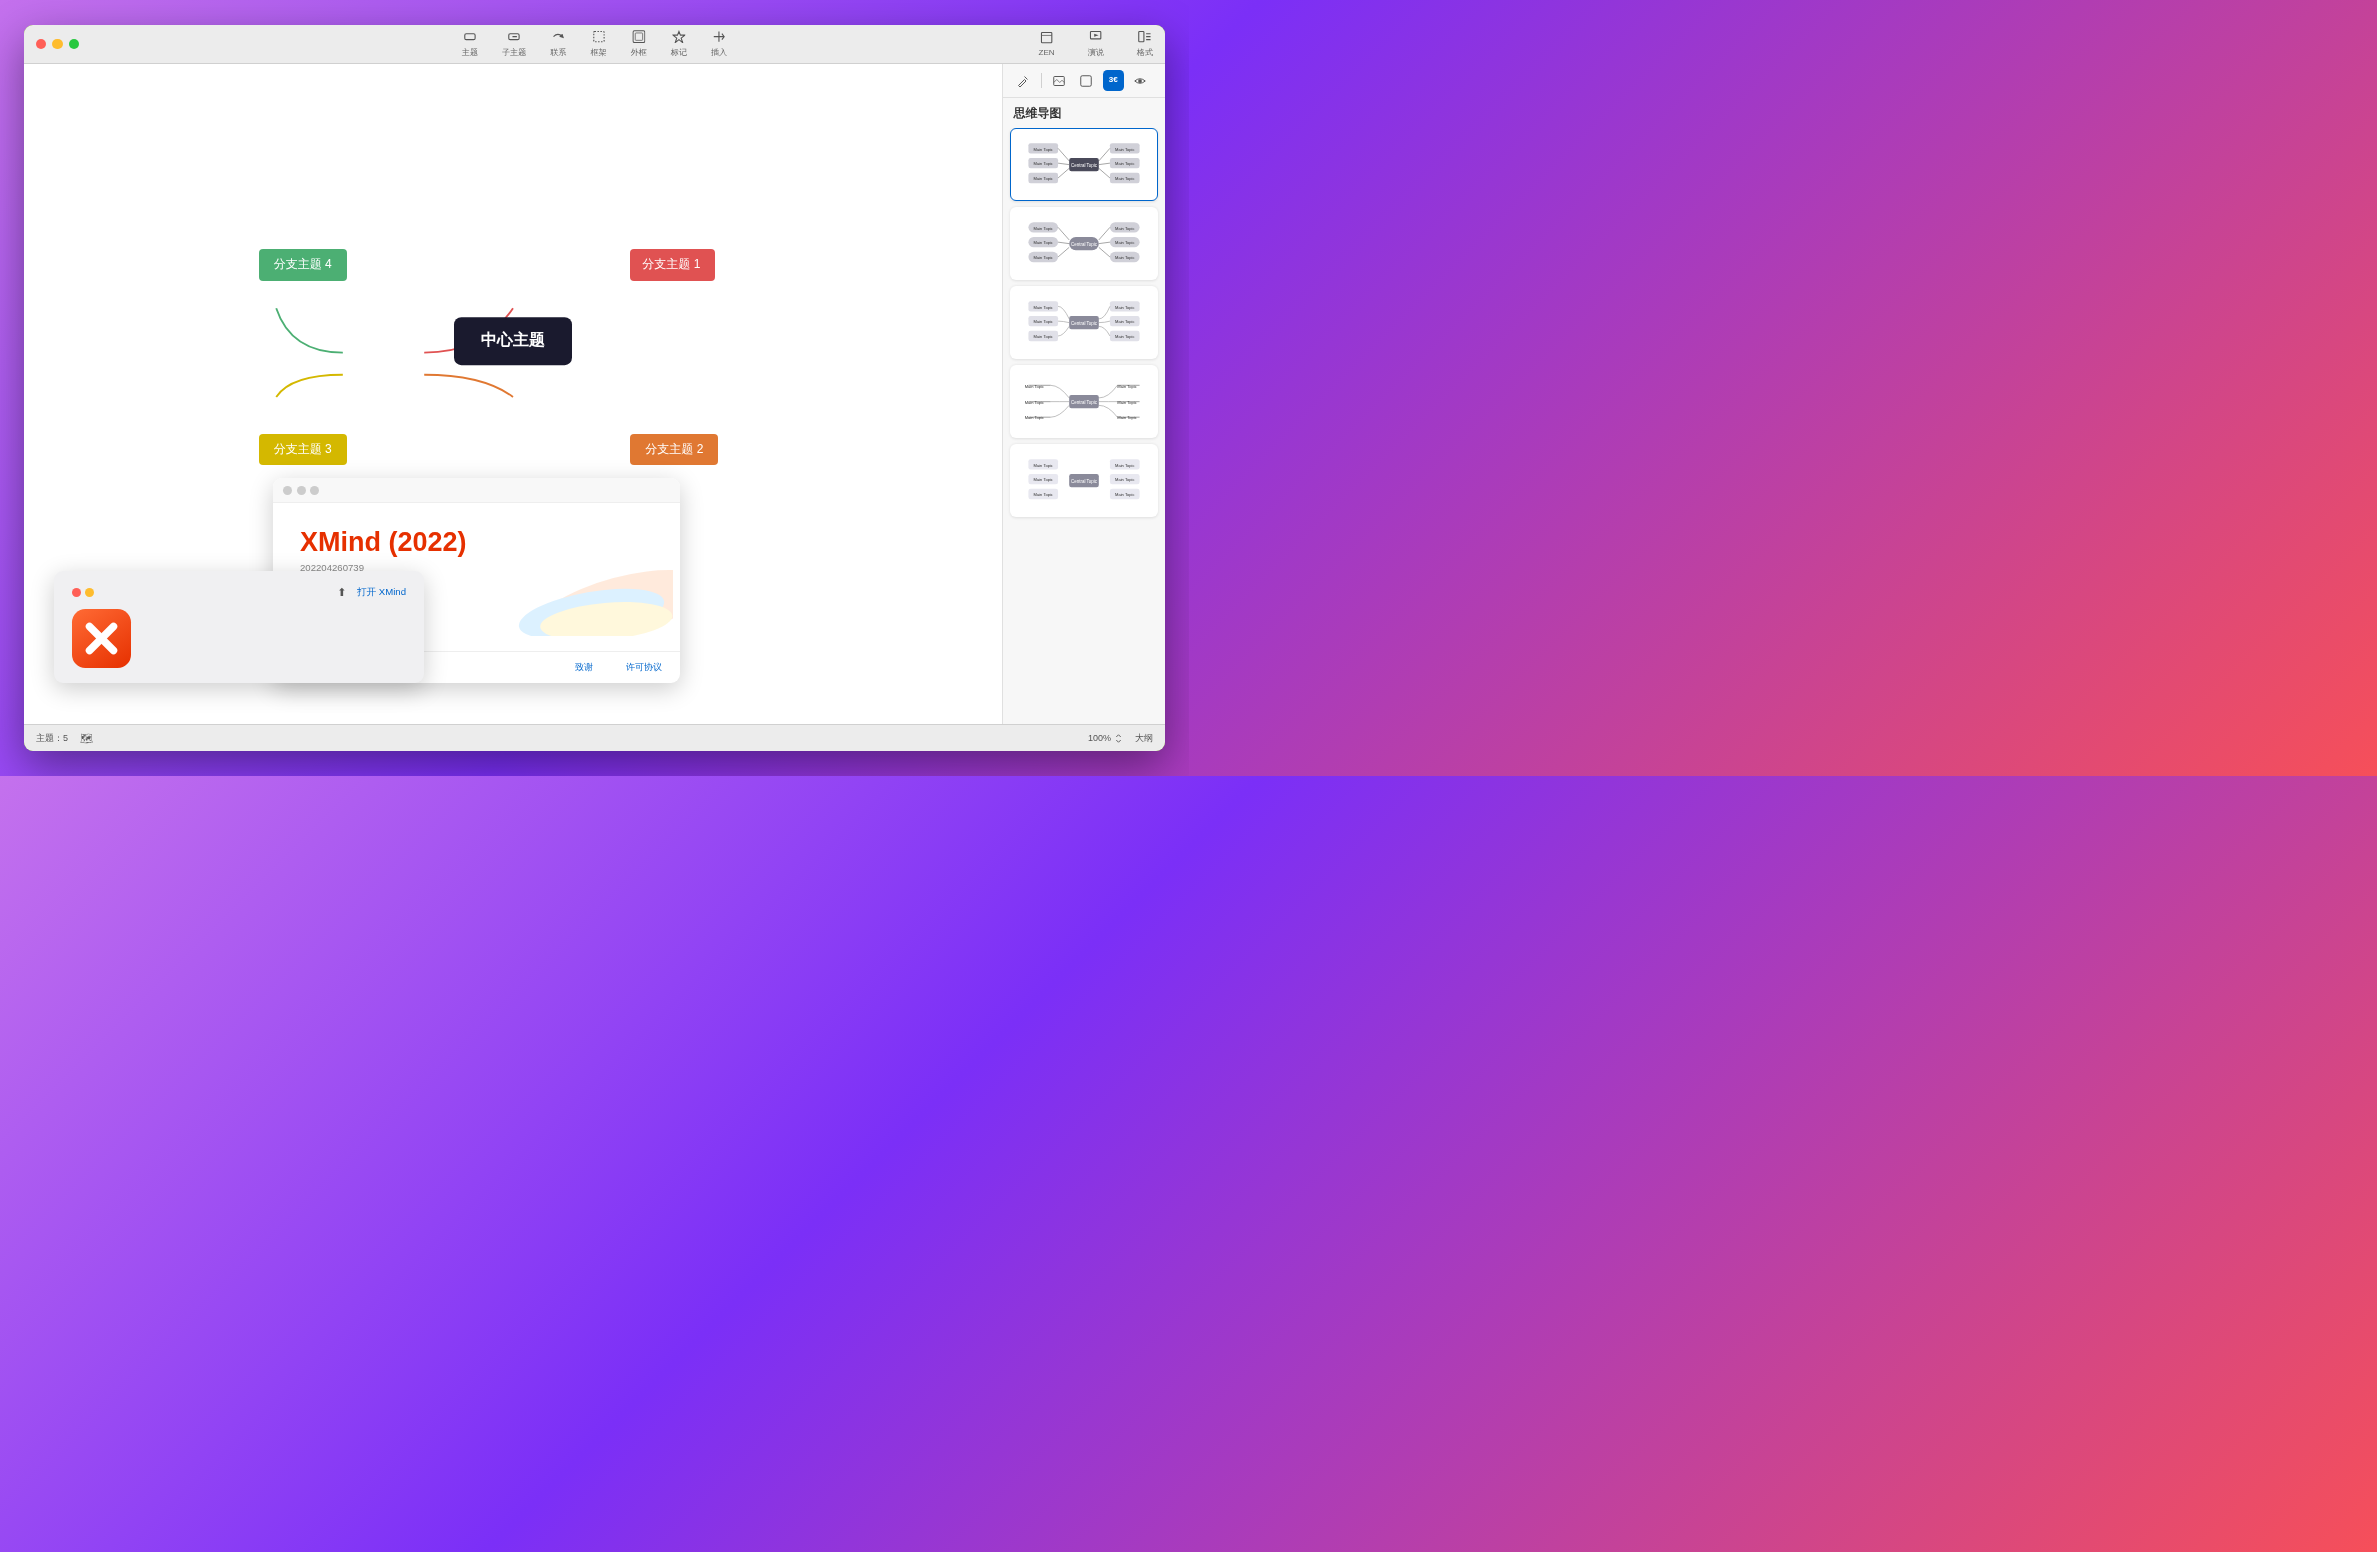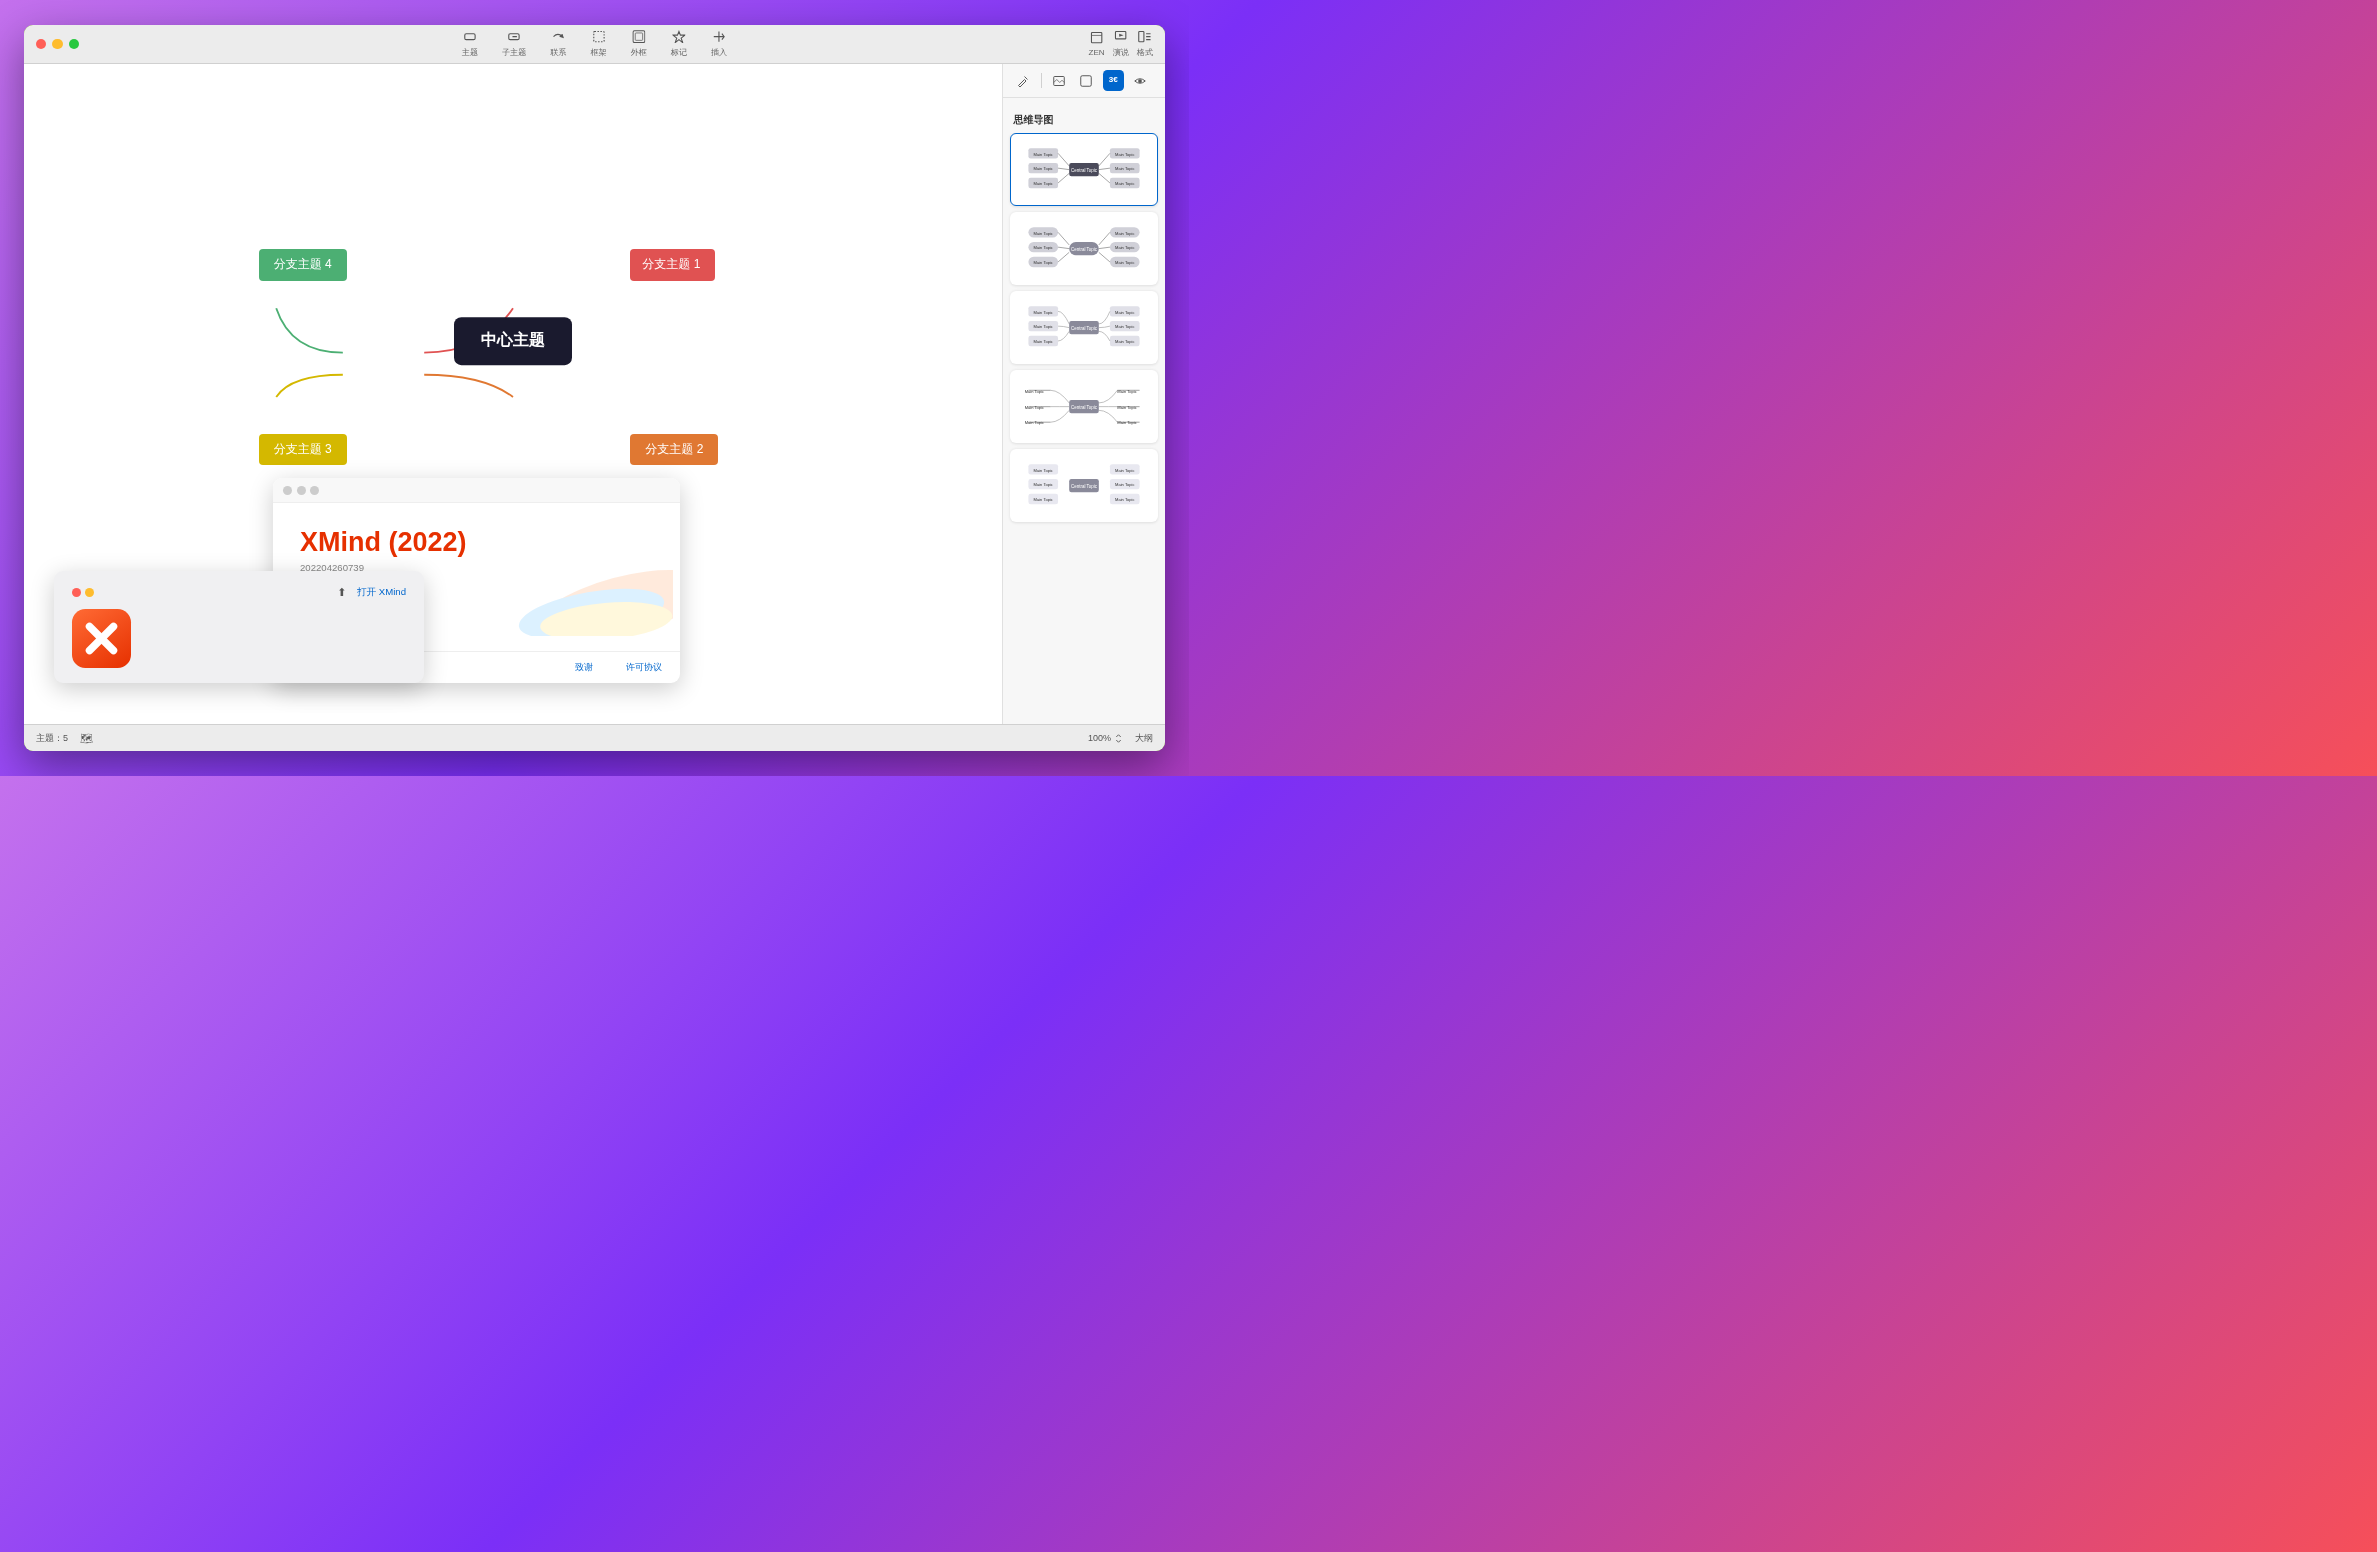--- a/index.html
+++ b/index.html
@@ -67,21 +67,21 @@
       line-height: 1;
     }
     .toolbar-item .label {
       font-size: 8.1px;
       color: #666;
     }
     .toolbar-right {
       position: absolute;
       right: 12px;
       display: flex;
-      gap: 8px;
+      gap: 33px;
       align-items: center;
     }
     .toolbar-right-item {
       display: flex;
       flex-direction: column;
       align-items: center;
       gap: 1.5px;
       cursor: pointer;
       color: #555;
     }
@@ -310,25 +310,24 @@
       background: #0066cc;
       color: white;
     }
     .sidebar-tool-sep {
       width: 0.7px;
       height: 15px;
       background: #d0d0d0;
       margin: 0 1.5px;
     }
     .sidebar-section-title {
-      font-size: 10px;
+      font-size: 12px;
       font-weight: 600;
       color: #333;
       padding: 7.4px 10.4px 6px;
-      margin-top: 8px;
     }
     .sidebar-content {
       flex: 1;
       overflow-y: auto;
       padding: 0 7.4px 7.4px;
     }
     .sidebar-content::-webkit-scrollbar { width: 3px; }
     .sidebar-content::-webkit-scrollbar-thumb { background: #ccc; border-radius: 1.5px; }
 
     .layout-card {

